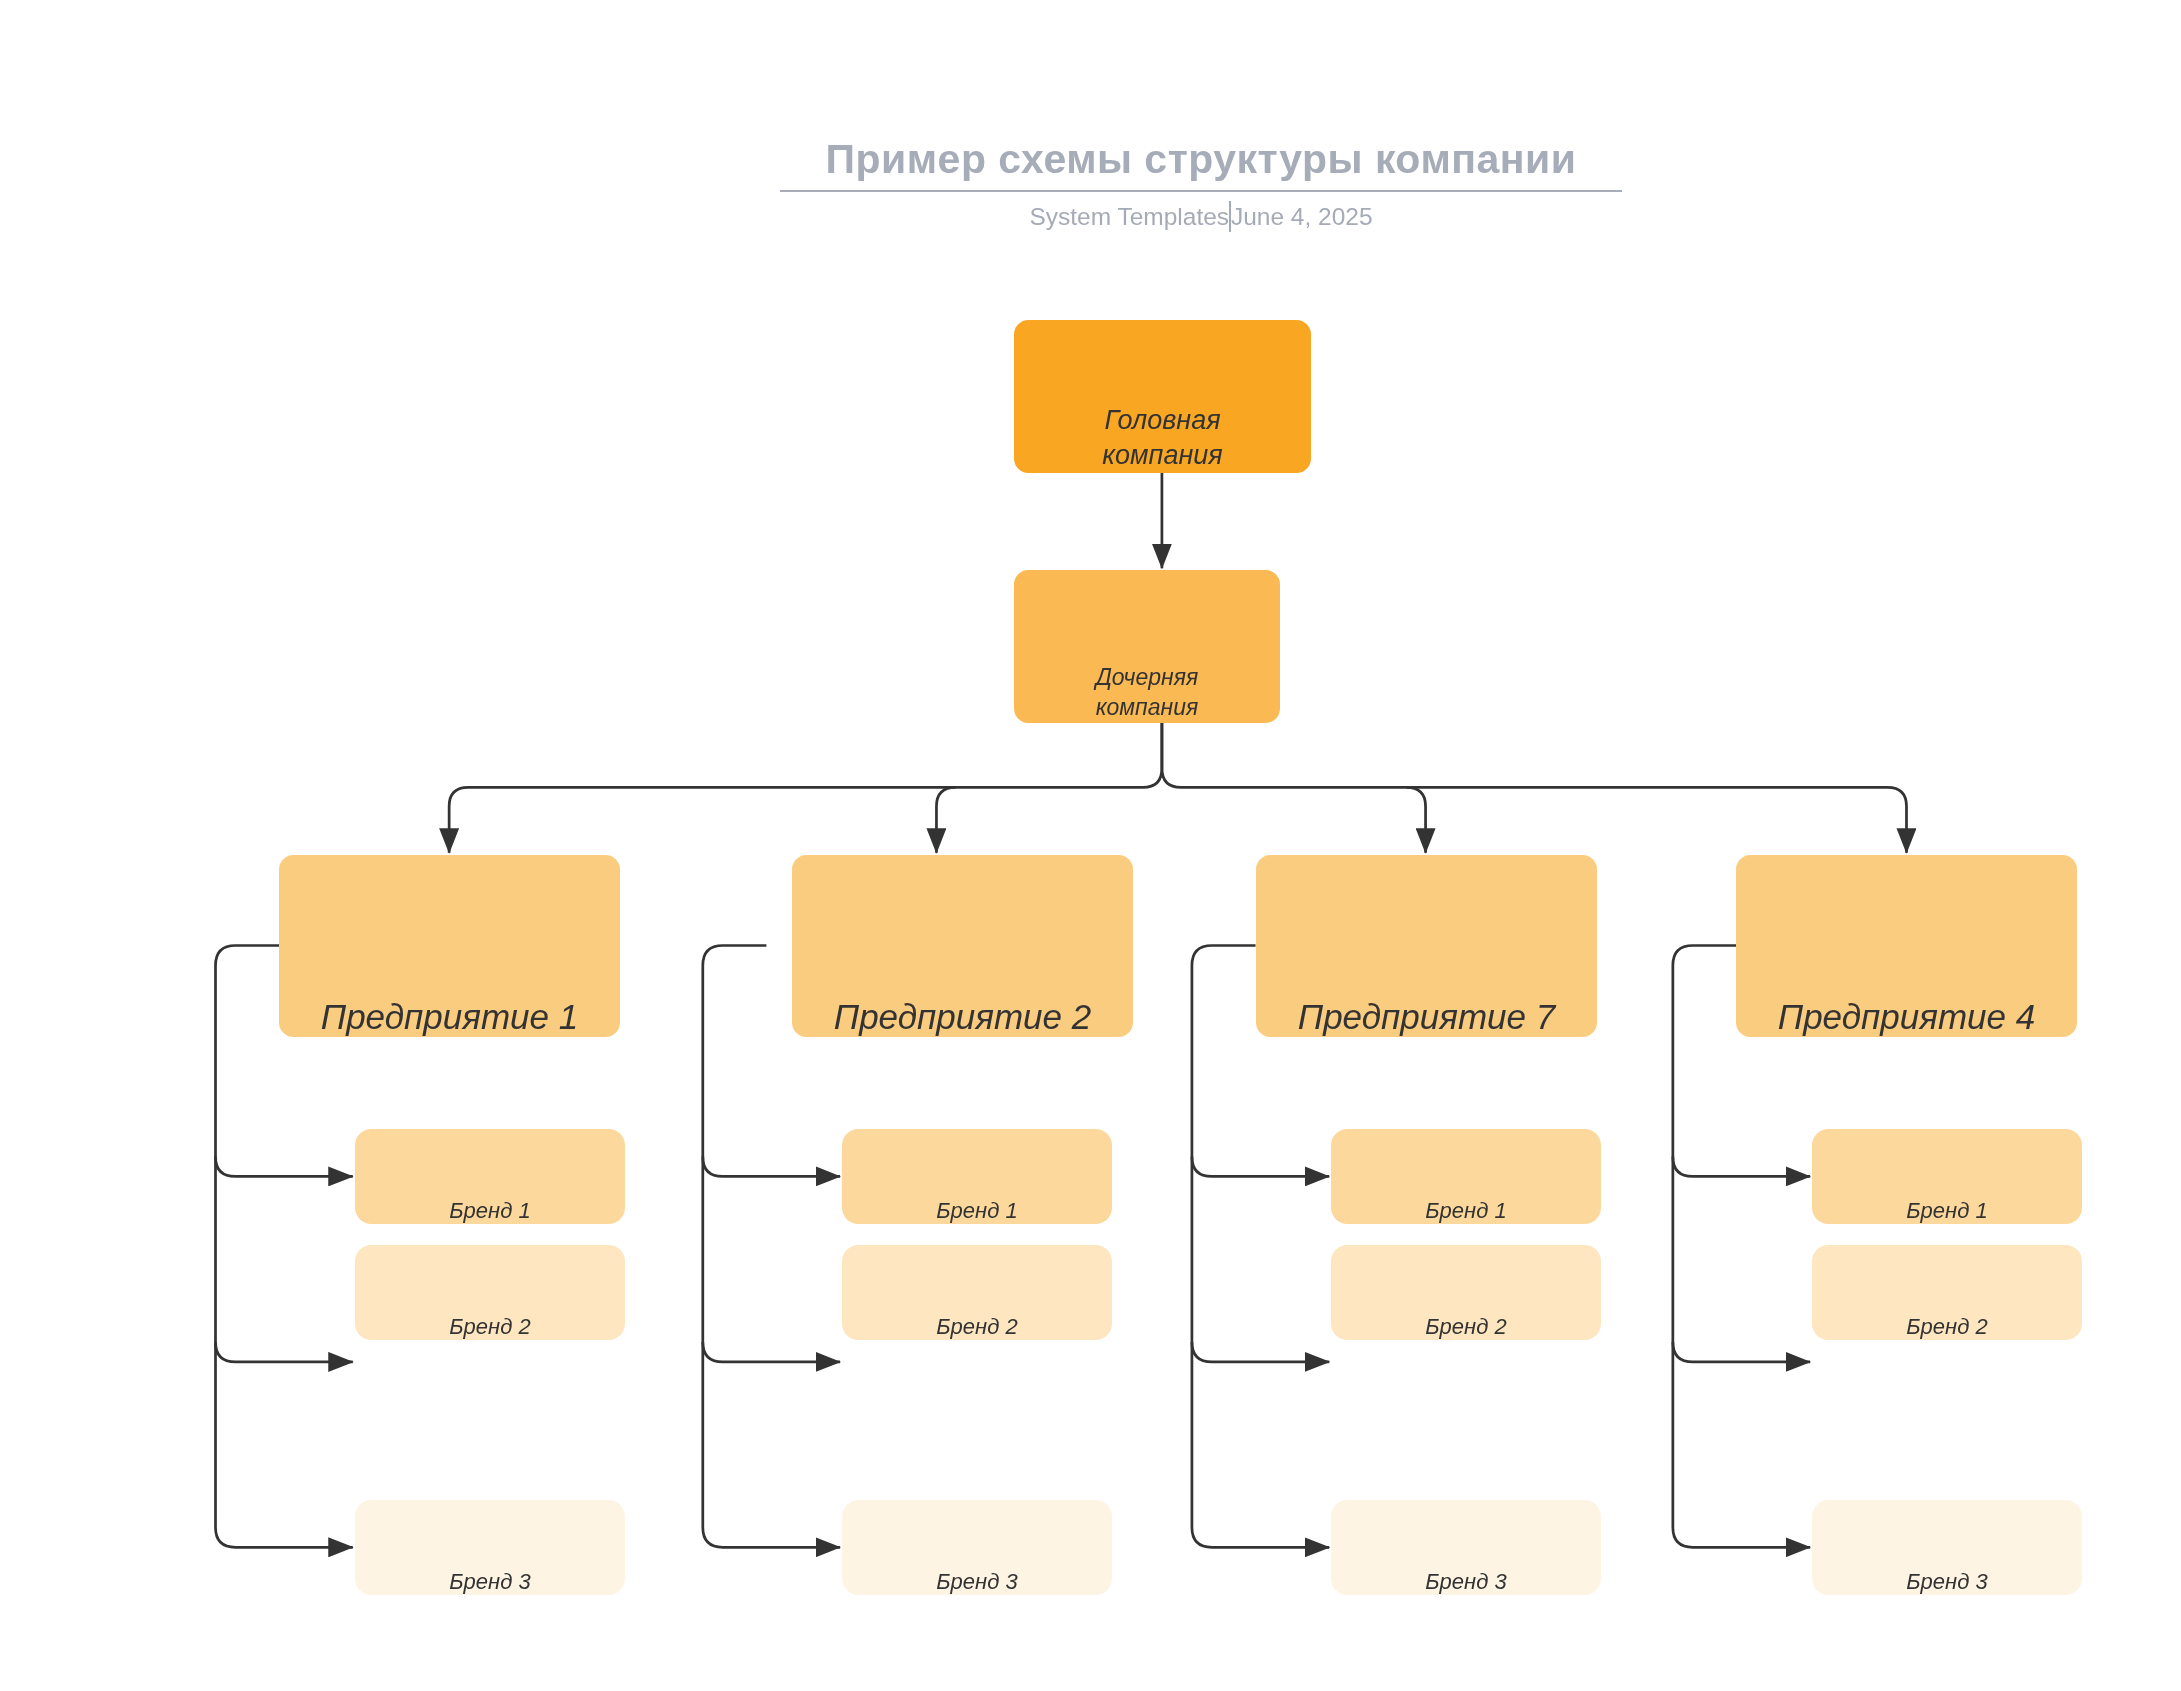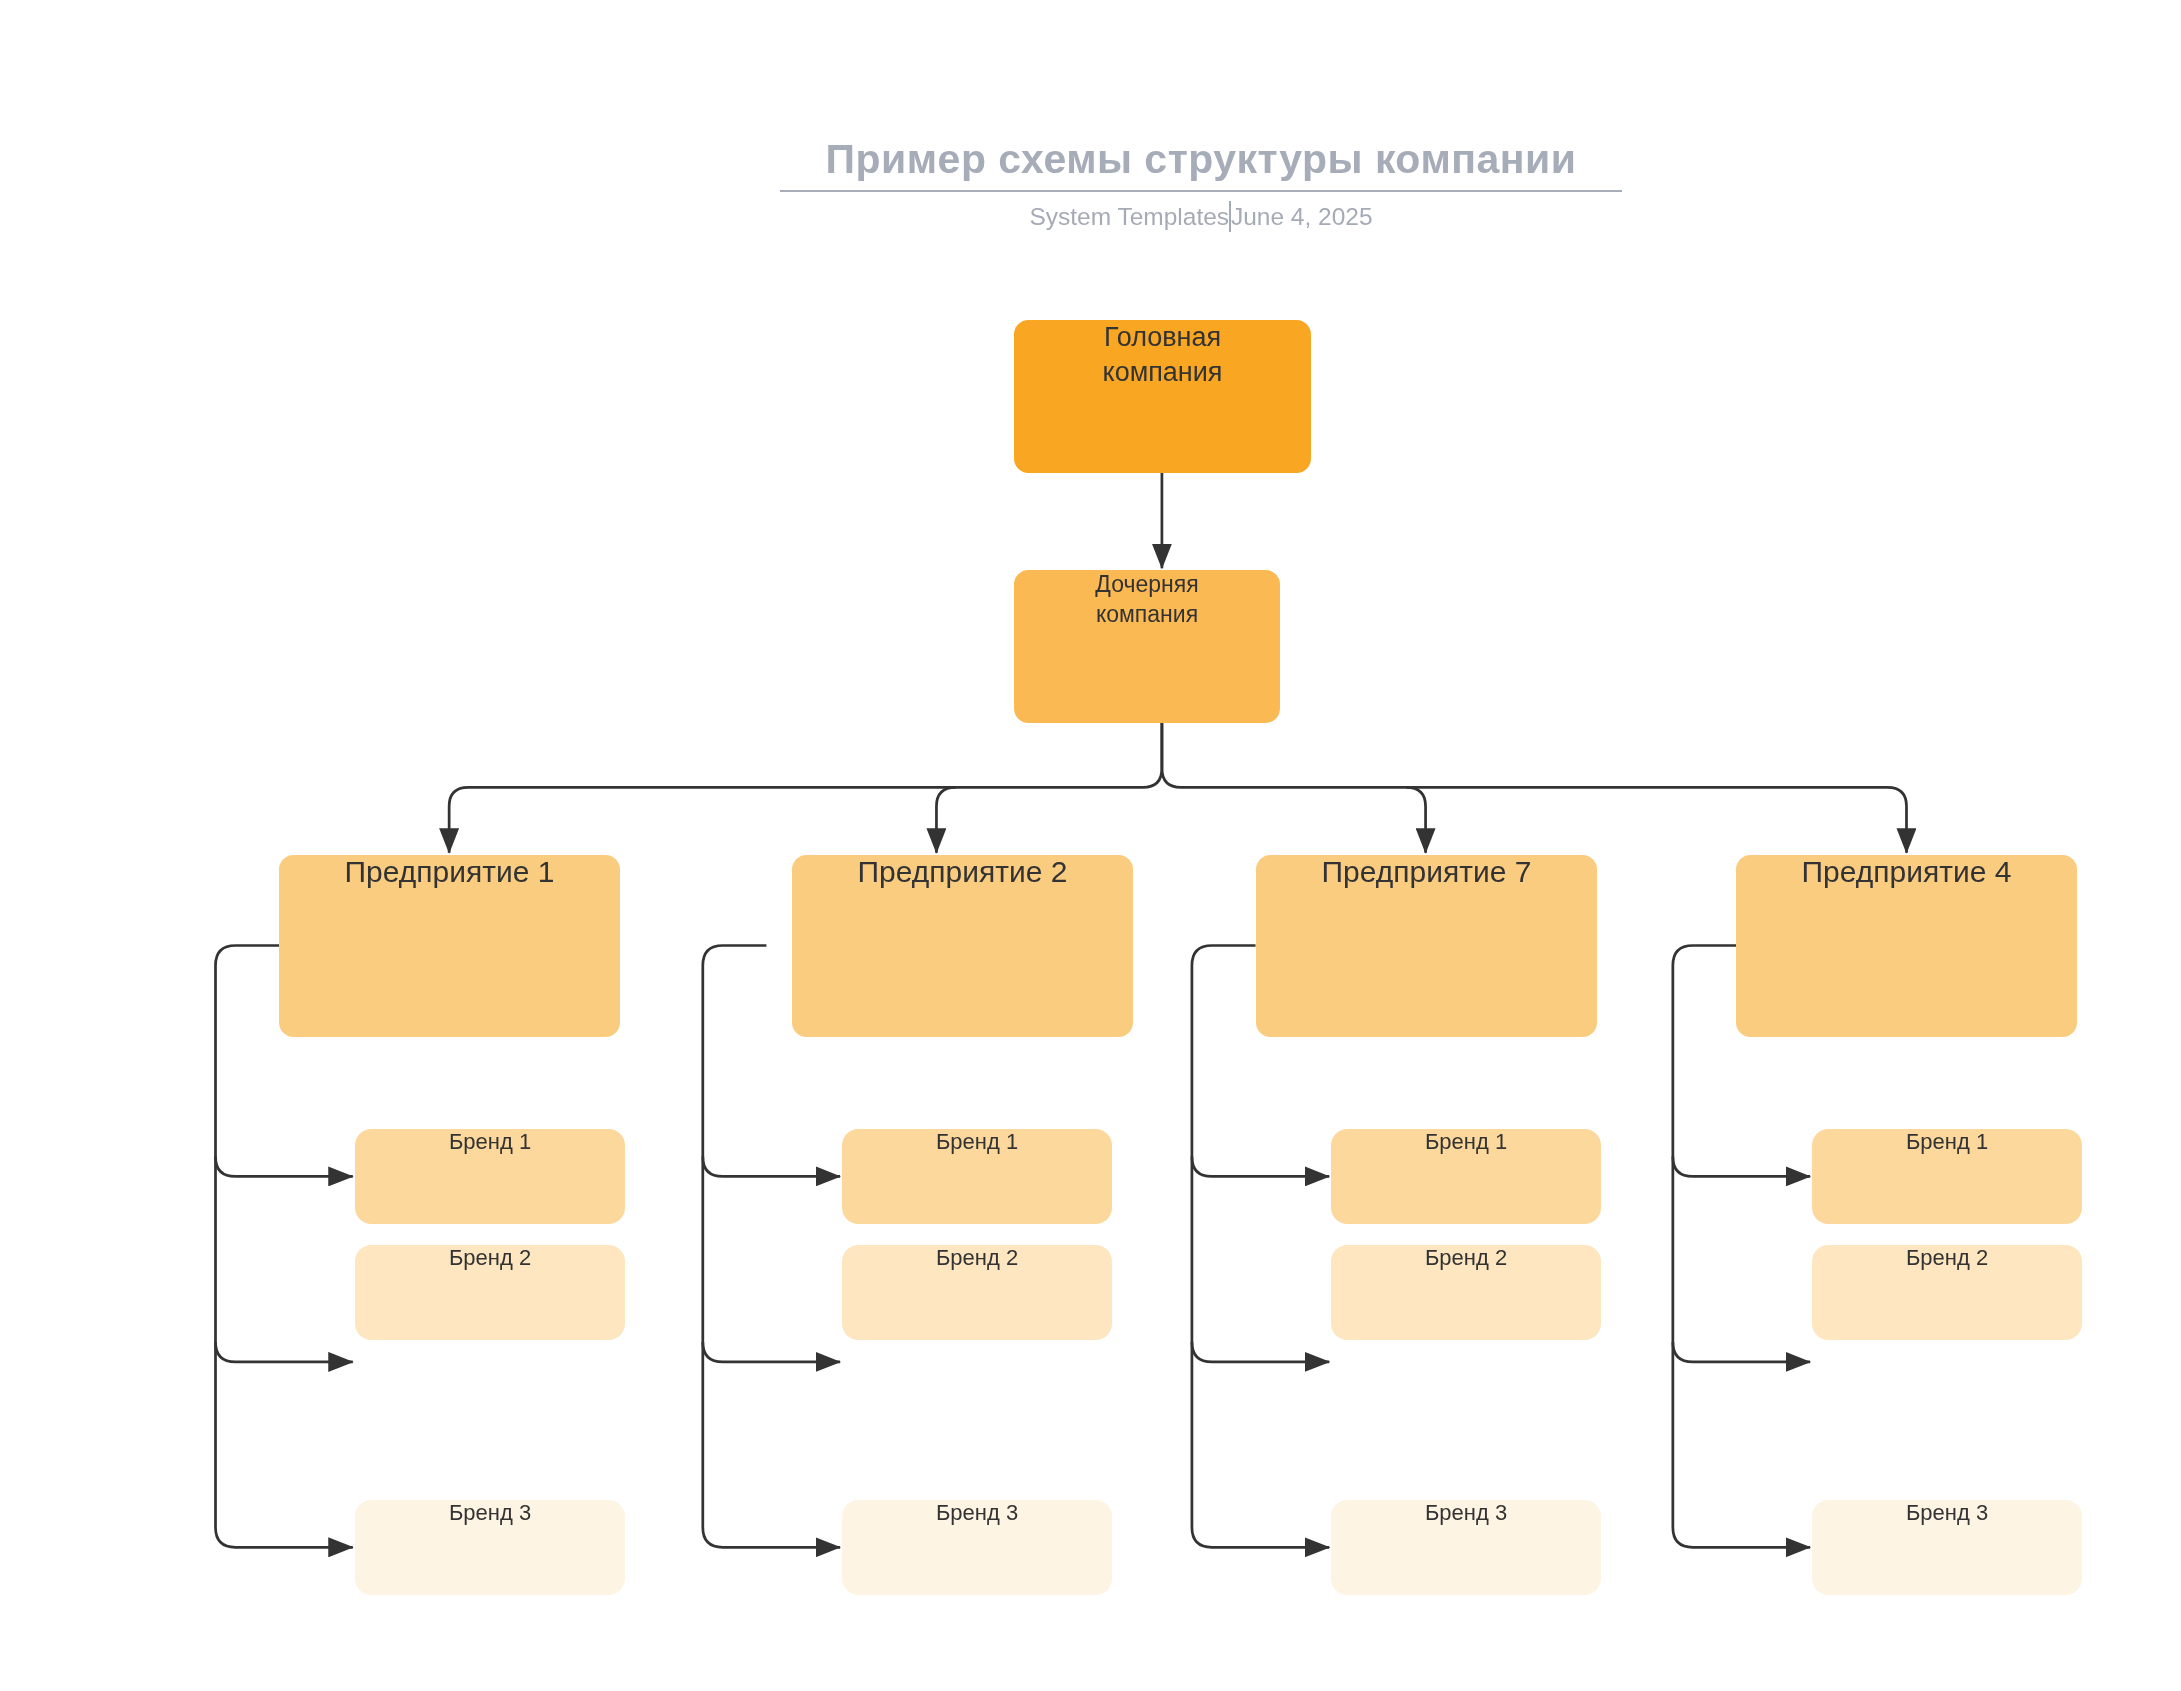--- a/index.html
+++ b/index.html
@@ -28,28 +28,28 @@
   .subtitle .sep{
     display:inline-block;width:1.8px;height:31px;
     background:var(--subtitle-text);
   }
   
   svg.wires{position:absolute;left:0;top:0;pointer-events:none}
   .conn{fill:none;stroke:var(--connector);stroke-width:3px;stroke-linejoin:round}
   #arrow path{fill:var(--connector)}
   
   .node{
-    position:absolute;display:flex;align-items:flex-start;justify-content:center;
-    text-align:center;color:var(--node-text);border-radius:14.5px;
+    position:absolute;display:flex;align-items:flex-end;justify-content:center;
+    text-align:center;color:var(--node-text);border-radius:14.5px;font-style:italic;
   }
   .node .lbl{display:block}
   .n-root{left:1014px;top:320px;width:297px;height:153px;background:var(--root);font-size:27px;line-height:1.3}
   .n-sub {left:1014px;top:570px;width:266px;height:153px;background:var(--subsidiary);font-size:23px;line-height:1.3}
   .n-root .lbl,.n-sub .lbl{max-width:209px}
-  .n-ent{top:855px;width:341px;height:182px;background:var(--enterprise);font-size:30px}
+  .n-ent{top:855px;width:341px;height:182px;background:var(--enterprise);font-size:35px}
   .n-brand{width:270px;height:95px;font-size:22px;border-radius:16.4px}
   .b1{background:var(--brand-1)}
   .b2{background:var(--brand-2)}
   .b3{background:var(--brand-3)}
   
   .c1.n-ent{left:279px}.c2.n-ent{left:792px}.c3.n-ent{left:1256px}.c4.n-ent{left:1736px}
   .c1.n-brand{left:355px}.c2.n-brand{left:842px}.c3.n-brand{left:1331px}.c4.n-brand{left:1812px}
   .r1{top:1129px}.r2{top:1245px}.r3{top:1500px}
 </style>
 </head>

